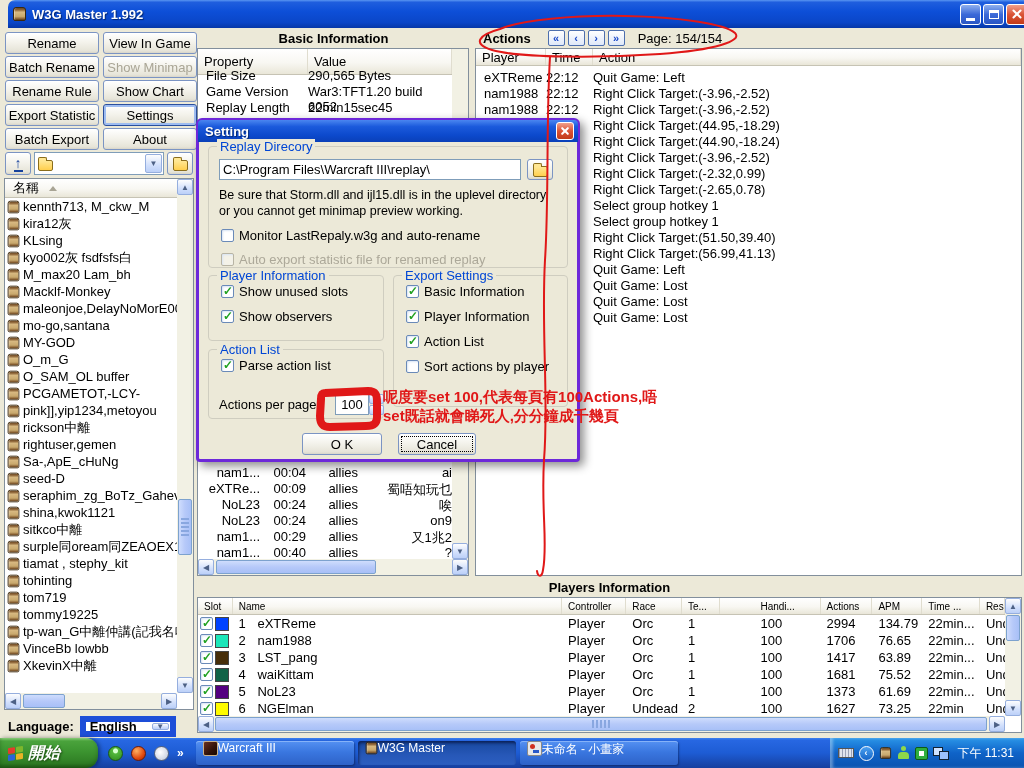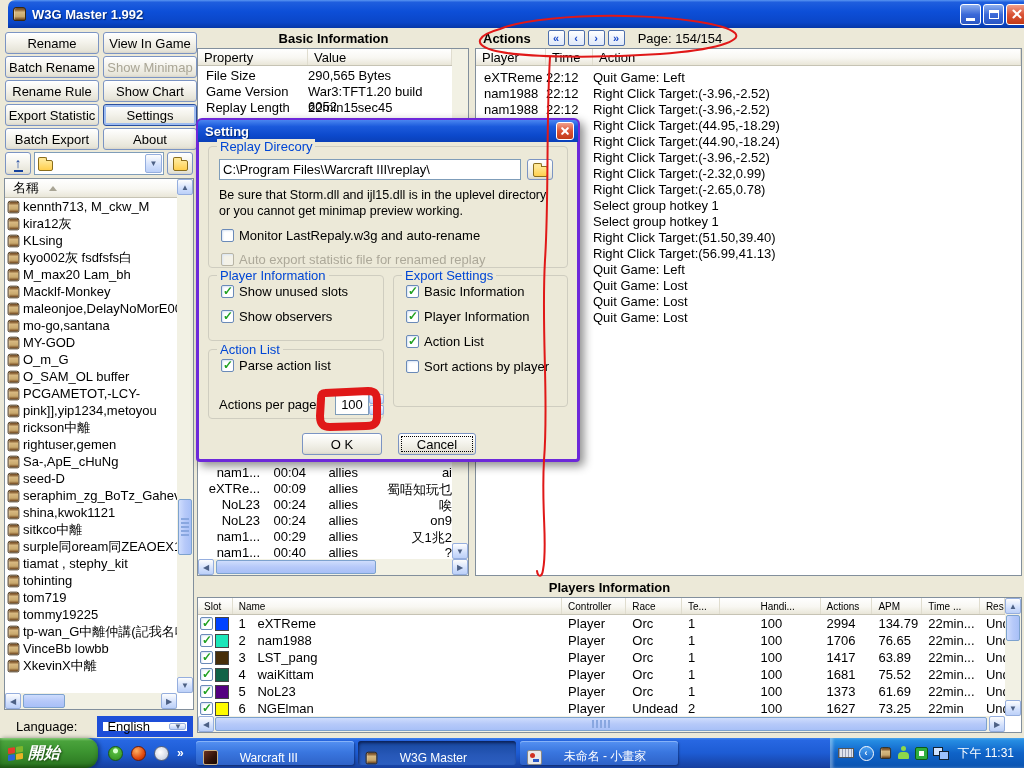--- a/index.html
+++ b/index.html
@@ -73,27 +73,27 @@
   #file-panel { position:absolute; left:4px; top:178px; width:190px; height:532px; background:#fff; border:1px solid #828f9c; }
   #file-head { position:absolute; left:0; top:0; width:172px; height:19px; font-size:13px; }
   .sort-asc { width:0; height:0; border-left:4px solid transparent; border-right:4px solid transparent;
     border-bottom:5px solid #a8a494; margin-left:10px; }
   #file-rows { position:absolute; left:0; top:19px; width:172px; height:478px; overflow:hidden; }
   .file-row { height:17px; display:flex; align-items:center; gap:3px; padding-left:2px; white-space:nowrap; overflow:hidden; font-size:13px; }
   .file-row .scroll-ic { transform:scale(.9); }
   #file-vsb { left:172px; top:0; width:16px; height:514px; }
   #file-hsb { left:0; top:514px; width:172px; height:16px; }
 
-  #language-row { position:absolute; left:16px; top:716px; display:flex; align-items:center; gap:20px; }
+  #language-row { position:absolute; left:8px; top:716px; display:flex; align-items:center; gap:6px;font-weight:bold; }
   .lang-combo { width:96px; height:21px; background:#fff; border:6px solid #1d4ed8; display:flex; align-items:center; padding-left:4px; position:relative; }
 
   
   #basic-title { position:absolute; left:197px; top:31px; width:273px; text-align:center; font-weight:bold; font-size:13px; }
   #mid-list { position:absolute; left:197px; top:48px; width:272px; height:528px; background:#fff; border:1px solid #828f9c; }
-  #bi-head { position:absolute; left:0; top:0; width:254px; height:17px; font-size:13px; }
+  #bi-head { position:absolute; left:0; top:0; width:254px; height:26px; font-size:13px; }
   .bi-row { display:flex; height:16px; font-size:13px; }
   .bi-prop { width:110px; padding-left:8px; } .bi-val { flex:1; }
   #bi-rows { position:absolute; left:0; top:19px; width:254px; }
   #chat-zone { position:absolute; left:0; top:416px; width:254px;text-align:right; }
   .chat-row { display:flex; height:16px; font-size:13px; white-space:nowrap; }
   .ch-p { width:62px; padding-left:6px; overflow:hidden; } .ch-t { width:46px; } .ch-to { width:52px; } .ch-m { flex:1; }
   #chat-vsb { left:254px; top:0; width:16px; height:510px; }
   #mid-hsb { left:0; top:510px; width:270px; height:16px; }
 
   
@@ -167,21 +167,21 @@
   #start-btn .lbl { color:#fff; font-size:16px; font-weight:bold; font-style:italic; text-shadow:1px 1px 2px #1d4a12; }
   .flag { display:grid; grid-template-columns:7px 7px; gap:1px; transform:skewY(-8deg); }
   .flag i { height:6px; border-radius:1px; }
   .flag .r{background:#e23d2c;} .flag .g{background:#7eb72c;} .flag .b{background:#2a64d8;} .flag .y{background:#e8b426;}
   #quick-launch { display:flex; align-items:center; gap:8px; padding:0 8px 0 10px; }
   .ql-ic { width:15px; height:15px; border-radius:50%; }
   .ql-person { background:radial-gradient(circle at 50% 30%, #d6ffd0 2px, #52b83c 3px, #2f8a1e); border:1px solid #1d5a12; }
   .ql-red { background:radial-gradient(circle at 35% 30%, #ffb060, #e04a10 60%, #a02404); border:1px solid #701a02; }
   .ql-media { background:radial-gradient(circle at 40% 40%, #ffffff, #cfd6e4 70%, #97a2b8); border:1px solid #5a6478; }
   .ql-more { color:#fff; font-weight:bold; font-size:12px; }
-  .task { height:24px; width:158px; margin-left:4px; border-radius:3px; display:flex; align-items:flex-end; gap:22px; padding:0 7px;
+  .task { height:24px; width:158px; margin-left:4px; border-radius:3px; display:flex; align-items:flex-start; gap:0; padding:0 7px;
     background:linear-gradient(180deg,#5591f2,#3a77e0 45%,#2e62c8); color:#fff; font-size:12px; white-space:nowrap;
     box-shadow:inset 0 1px 0 #86b2f8, 1px 1px 2px rgba(0,0,10,.35); overflow:hidden; }
   .task.active { background:linear-gradient(180deg,#17479e,#2758b8 60%,#2c5ec0); box-shadow:inset 1px 2px 3px rgba(0,0,30,.55); }
   .wc3-ic { width:15px; height:15px; flex:none; border:1px solid #c8b088; border-radius:2px;
     background:linear-gradient(135deg,#6b3020,#301208 60%,#180800); }
   .paint-ic { width:15px; height:15px; flex:none; border:1px solid #888; border-radius:2px; background:#e8e8e8; position:relative; }
   .paint-ic::before { content:""; position:absolute; left:2px; top:2px; width:5px; height:5px; background:#d03020; border-radius:50%; }
   .paint-ic::after { content:""; position:absolute; right:2px; bottom:2px; width:6px; height:3px; background:#2858c8; }
   #tray { margin-left:auto; height:30px; display:flex; align-items:center; gap:5px; padding:0 10px 0 8px;
     background:linear-gradient(180deg,#2a95e8 0%,#0f63c8 50%,#0a53b0 100%); box-shadow:inset 3px 0 3px rgba(255,255,255,.35); }
@@ -827,20 +827,24 @@
       <div class="xpbtn" id="dlg-ok">O K</div>
       <div class="xpbtn focus-rect" id="dlg-cancel">Cancel</div>
     </div>
   </div>
 
   <svg id="pen-svg" width="1024" height="768" viewBox="0 0 1024 768">
     <path d="M 500 29 C 520 20 575 15 625 16 C 680 17 725 24 735 33 C 743 41 715 50 660 54 C 600 58 520 58 492 50 C 472 44 478 35 500 29 Z" fill="none" stroke="#e01818" stroke-width="2" stroke-linecap="round"></path>
     <path d="M 550 57 C 546 120 549 200 545 260 C 541 330 549 400 544 460 C 541 510 548 545 543 570 C 542 577 538 578 537 571" fill="none" stroke="#e01818" stroke-width="2" stroke-linecap="round"></path>
     <path d="M 325 393 L 368 391 C 376 391 377 395 377 402 L 377 417 C 377 424 373 426 366 426 L 330 427 C 322 427 320 423 320 416 L 321 399 C 321 394 322 393 325 393 Z" fill="none" stroke="#e01818" stroke-width="8" stroke-linejoin="round"></path>
   </svg>
+  <div id="pen-note">
+    <div>呢度要set 100,代表每頁有100Actions,唔</div>
+    <div>set既話就會睇死人,分分鐘成千幾頁</div>
+  </div>
 
   <div id="taskbar">
     <div id="start-btn">
       <span class="flag">
           <i class="r"></i>
           <i class="g"></i>
           <i class="b"></i>
           <i class="y"></i>
         </span>
       <span class="lbl">開始</span>

